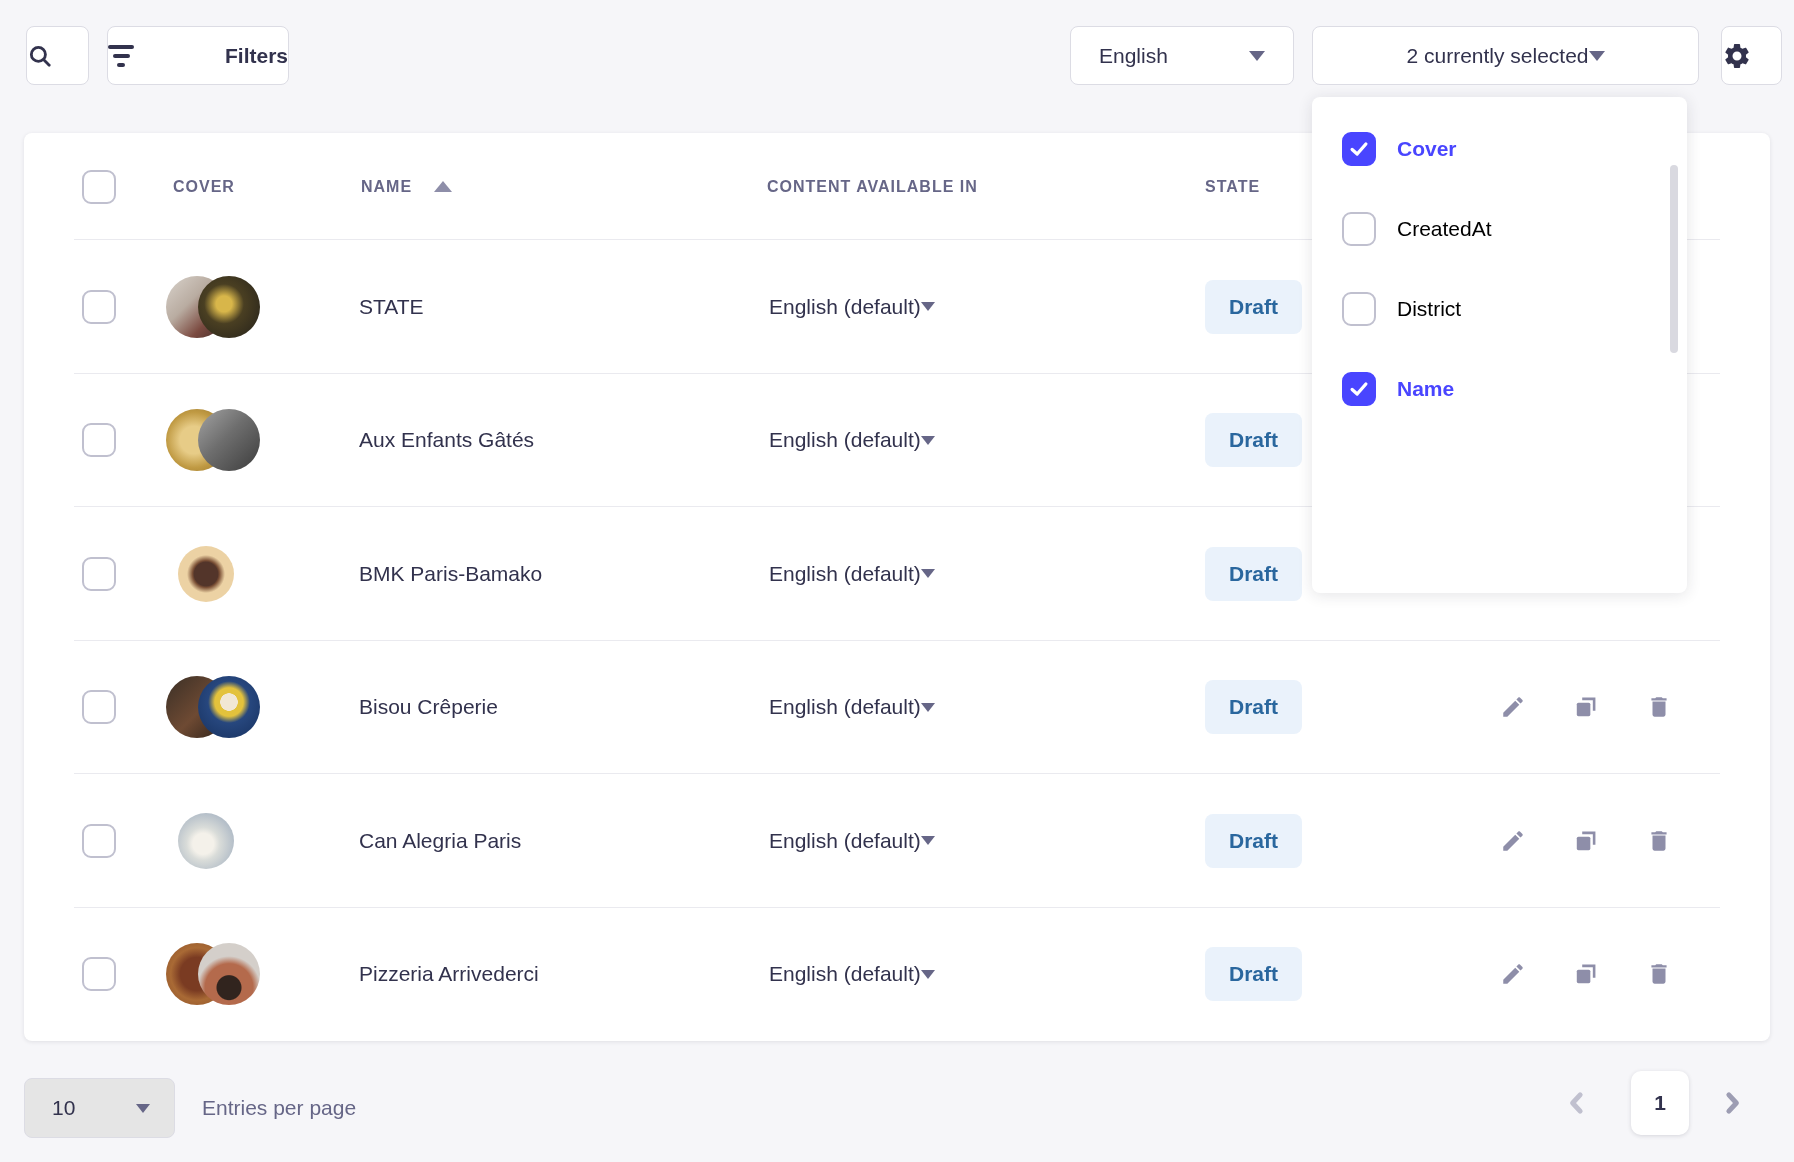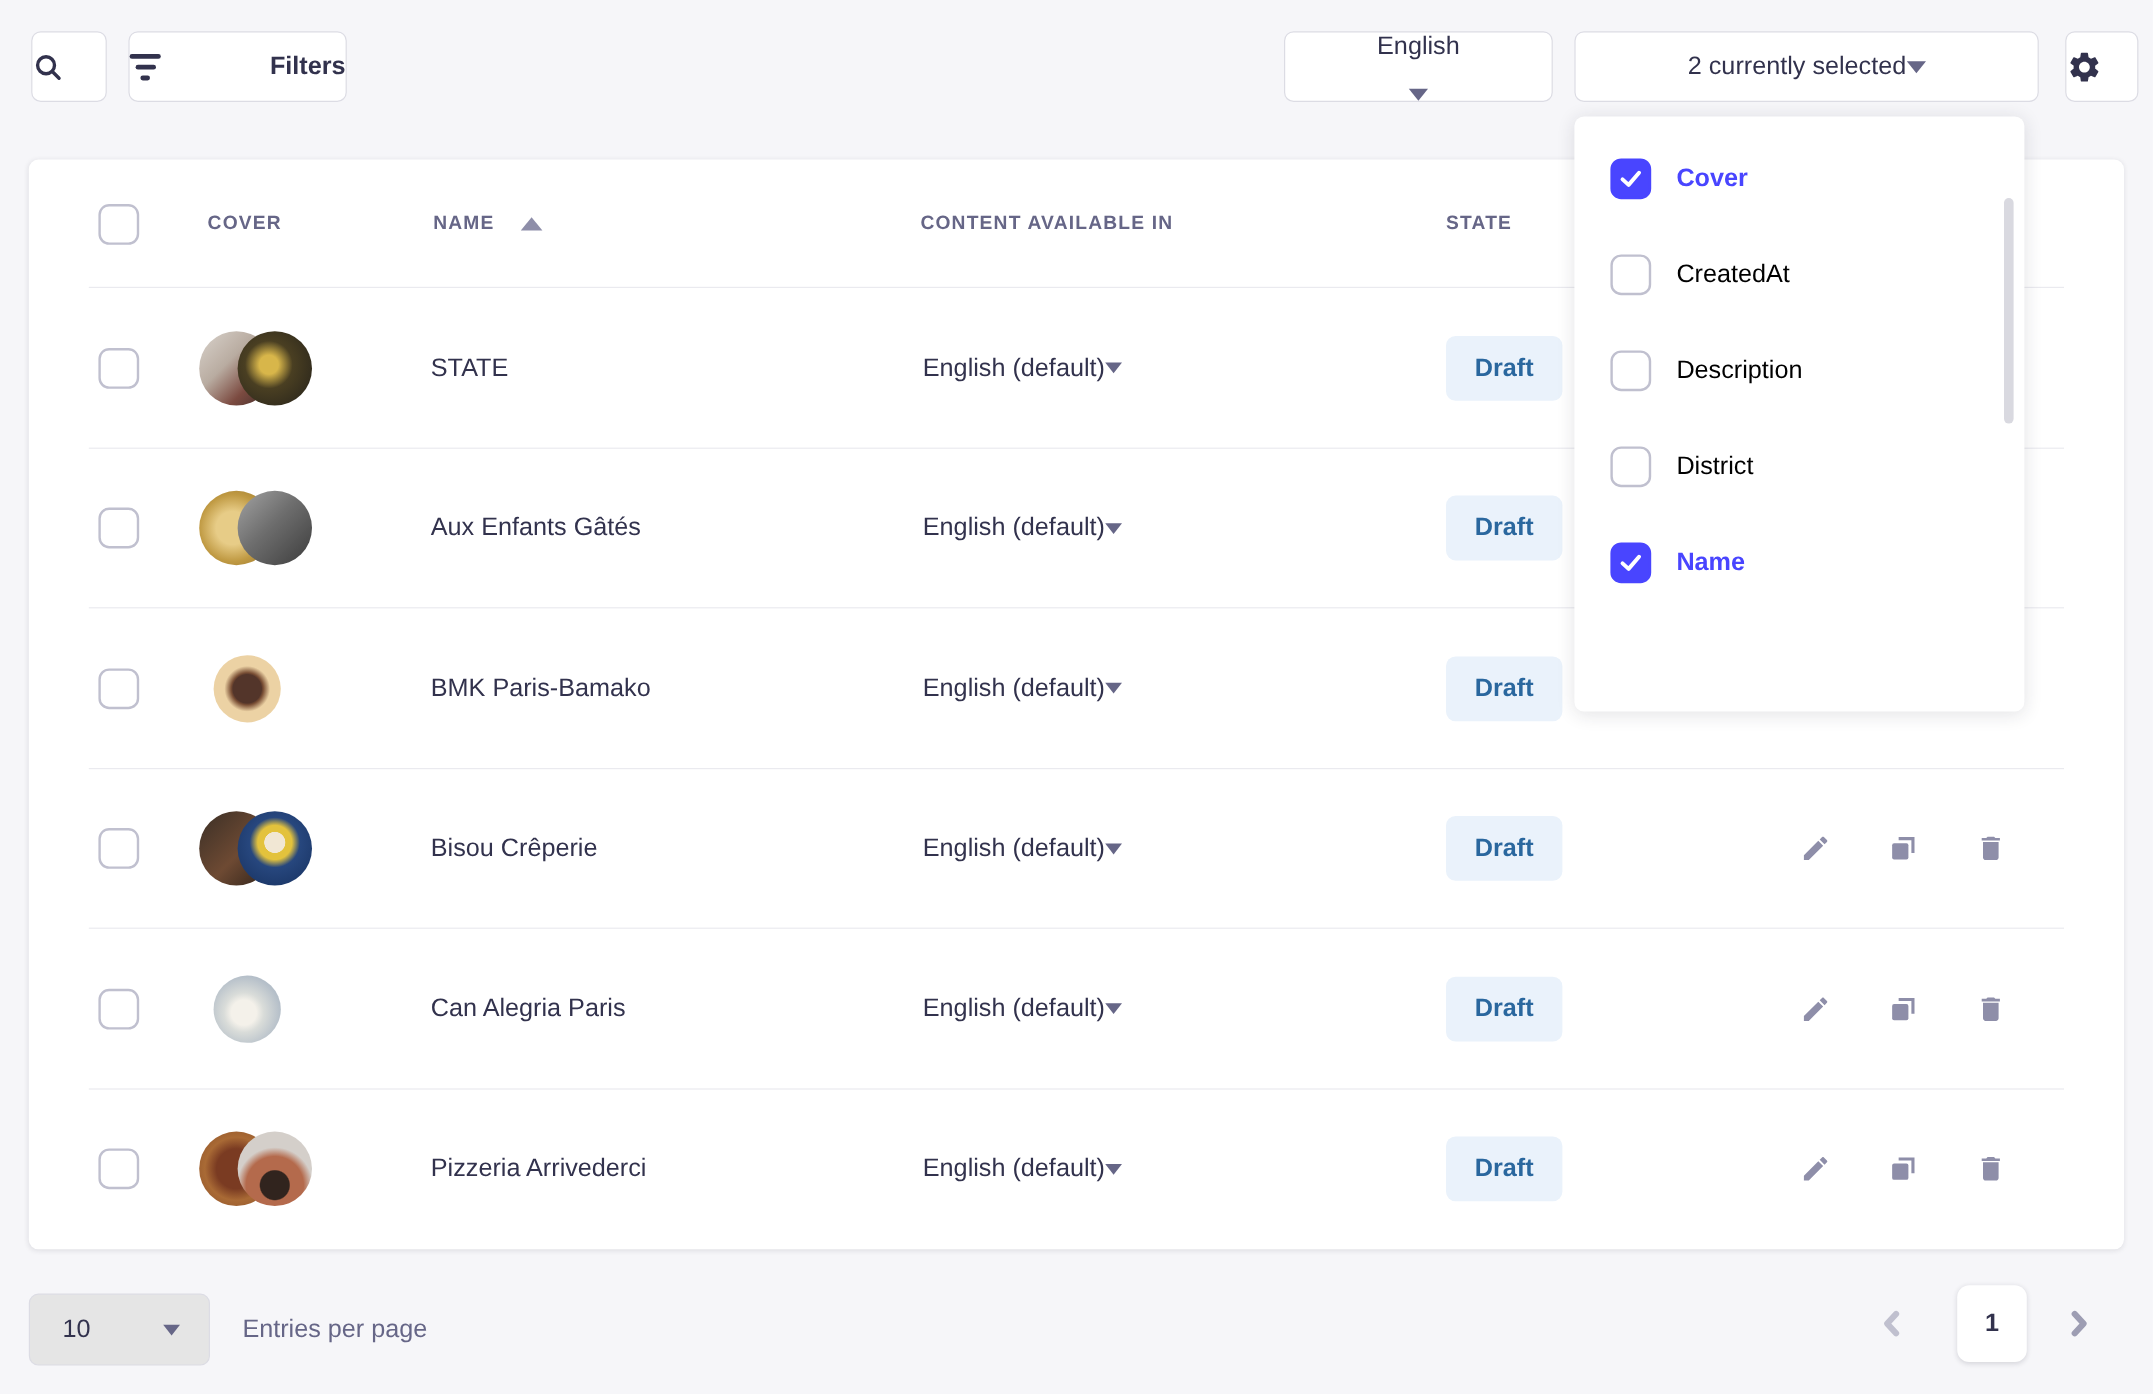--- a/index.html
+++ b/index.html
@@ -14,21 +14,21 @@
 
   
   .btn {
     position:absolute; top:26px; height:59px;
     background:#fff; border:1px solid #dcdce4; border-radius:8px;
     display:flex; align-items:center; justify-content:space-between;
     font-size:21px; color:#32324d; cursor:pointer;
   }
   .search-btn { left:26px; width:63px; }
   .filters-btn { left:107px; width:182px; gap:15px; font-weight:600; }
-  .select-locale { left:1070px; width:224px; justify-content:space-between; padding:0 28px;flex-direction:column; }
+  .select-locale { left:1070px; width:224px; justify-content:space-between; padding:0 28px; }
   .select-columns { left:1312px; width:387px; justify-content:center; padding:16px 30px; }
   .gear-btn { left:1721px; width:61px; }
 
   .caret-down {
     width:0; height:0;
     border-left:8px solid transparent; border-right:8px solid transparent;
     border-top:10px solid #666687;
   }
   .caret-down.small {
     border-left:7px solid transparent; border-right:7px solid transparent;
@@ -424,24 +424,20 @@
         </svg>
     </div>
     <span class="label">Cover</span>
   </div>
   <div class="pop-item">
     <div class="checkbox"></div>
     <span class="label">CreatedAt</span>
   </div>
   <div class="pop-item">
     <div class="checkbox"></div>
-    <span class="label">Description</span>
-  </div>
-  <div class="pop-item">
-    <div class="checkbox"></div>
     <span class="label">District</span>
   </div>
   <div class="pop-item checked">
     <div class="checkbox checked">
       <svg width="22" height="22" viewBox="0 0 24 24" fill="none" stroke="#fff" stroke-width="3.6" stroke-linecap="round" stroke-linejoin="round">
           <polyline points="4.5 12.5 10 17.5 19.5 6.5"></polyline>
         </svg>
     </div>
     <span class="label">Name</span>
   </div>

